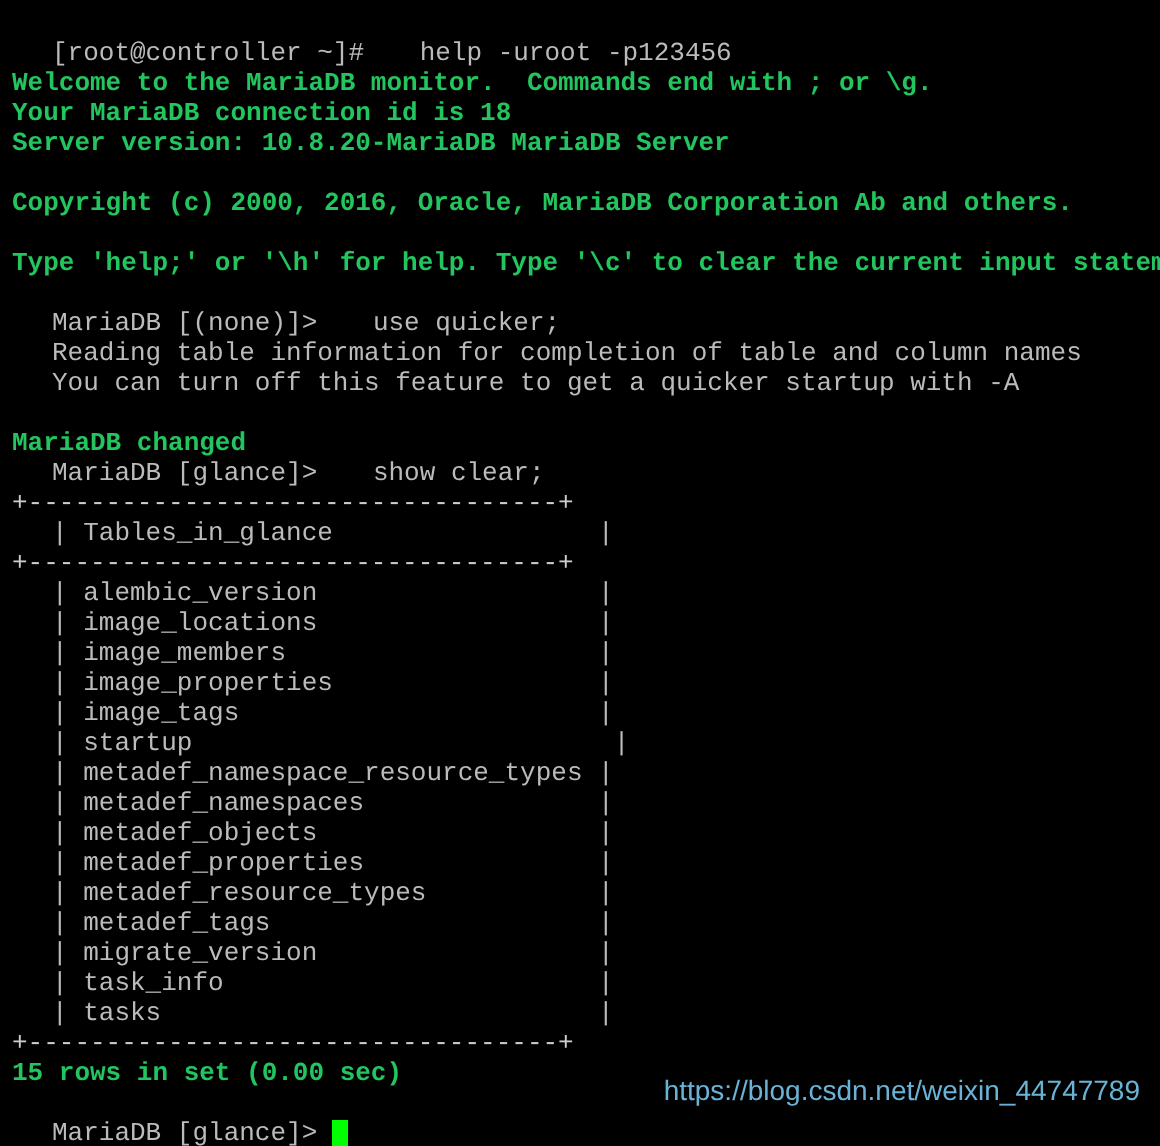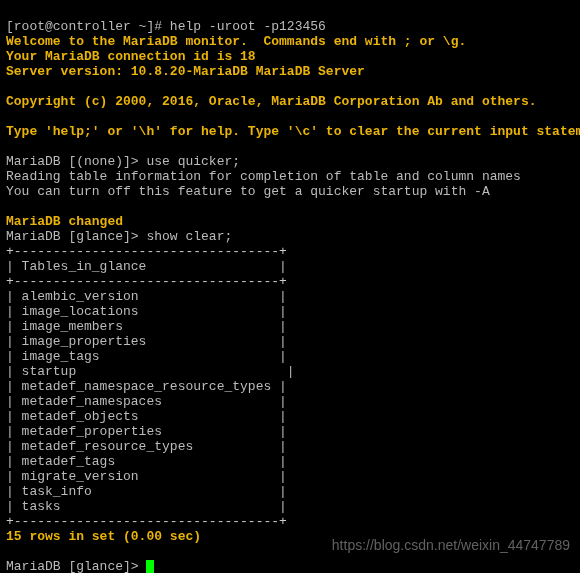--- a/index.html
+++ b/index.html
@@ -13,34 +13,34 @@
     font-size: 13px;
     line-height: 15px;
     color: #ccc;
     font-weight: bold;
     position: relative;
   }
   .terminal {
     padding: 4px 6px;
     white-space: pre;
   }
-  .bold { color: #eab308; }
-  .normal { font-weight: normal; color: #bbb; }
+  .bold { color: #22c55e; }
+  .normal { font-weight: normal; color: #bbb; margin-left: 20px; }
   .cursor {
     display: inline-block;
     width: 8px;
     height: 14px;
     background: #00ff00;
     vertical-align: text-bottom;
   }
   .watermark {
     position: absolute;
     right: 10px;
     bottom: 20px;
-    color: #737373;
+    color: #7dd3fc;
     font-family: Arial, sans-serif;
     font-weight: normal;
     font-size: 14px;
     opacity: 0.85;
   }
   .border-line { color: #ccc; font-weight: normal; }
 </style>
 </head>
 <body>
 

